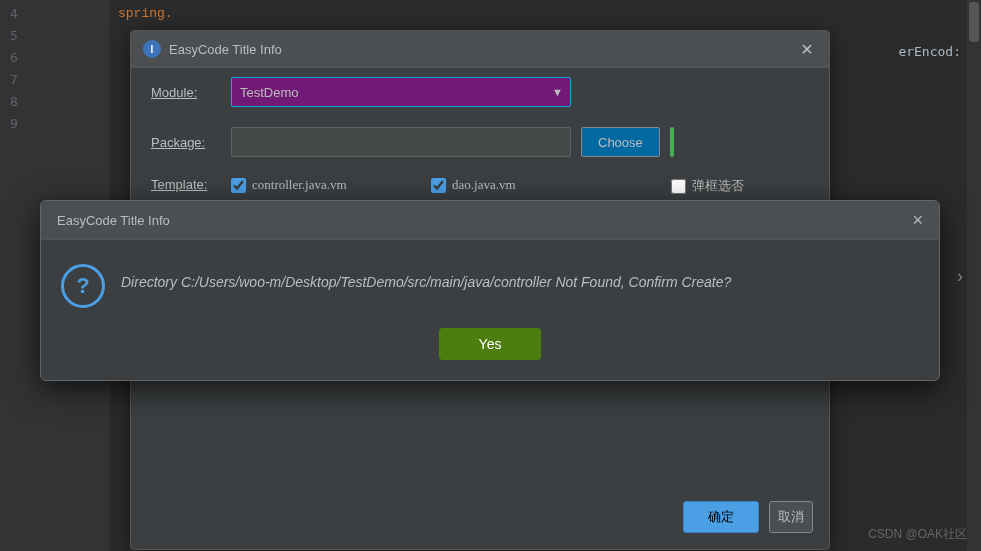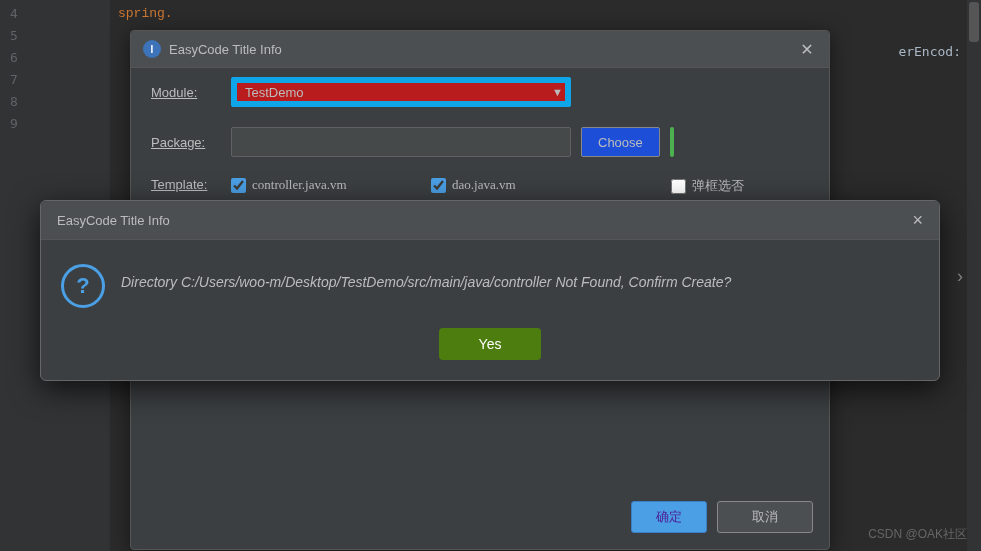--- a/index.html
+++ b/index.html
@@ -145,22 +145,22 @@
     }
 
     .select-wrapper {
       position: relative;
       display: inline-block;
     }
 
     .select-wrapper select {
       width: 340px;
       height: 30px;
-      background: #b91c1c;
-      border: 6px solid #0ea5e9;
+      background: #701a75;
+      border: 1px solid #0ea5e9;
       color: #bbbcbd;
       font-size: 13px;
       padding: 0 8px;
       appearance: none;
       -webkit-appearance: none;
       cursor: pointer;
       border-radius: 2px;
     }
 
     .select-arrow {
@@ -182,21 +182,21 @@
       color: #bbbcbd;
       font-size: 13px;
       padding: 0 8px;
       border-radius: 2px;
       outline: none;
     }
 
     .choose-btn {
       margin-left: 10px;
       padding: 4px 16px;
-      background: #1d4ed8;
+      background: #0369a1;
       border: 1px solid #888;
       color: #bbbcbd;
       font-size: 13px;
       cursor: pointer;
       border-radius: 2px;
       height: 30px;
     }
 
     .template-label {
       color: #bbbcbd;
@@ -240,28 +240,28 @@
       bottom: 16px;
       right: 16px;
       display: flex;
       gap: 10px;
     }
 
     .btn-confirm {
       padding: 6px 24px;
       background: #4b9fe5;
       border: 1px solid #3a7fc7;
-      color: #4c1d95;
+      color: #000000;
       font-size: 13px;
       cursor: pointer;
       border-radius: 3px;
     }
 
     .btn-cancel {
-      padding: 6px 34px;
+      padding: 6px 8px;
       background: #4b4f52;
       border: 1px solid #888;
       color: #bbbcbd;
       font-size: 13px;
       cursor: pointer;
       border-radius: 3px;
     }
 
     
     .confirm-dialog {

